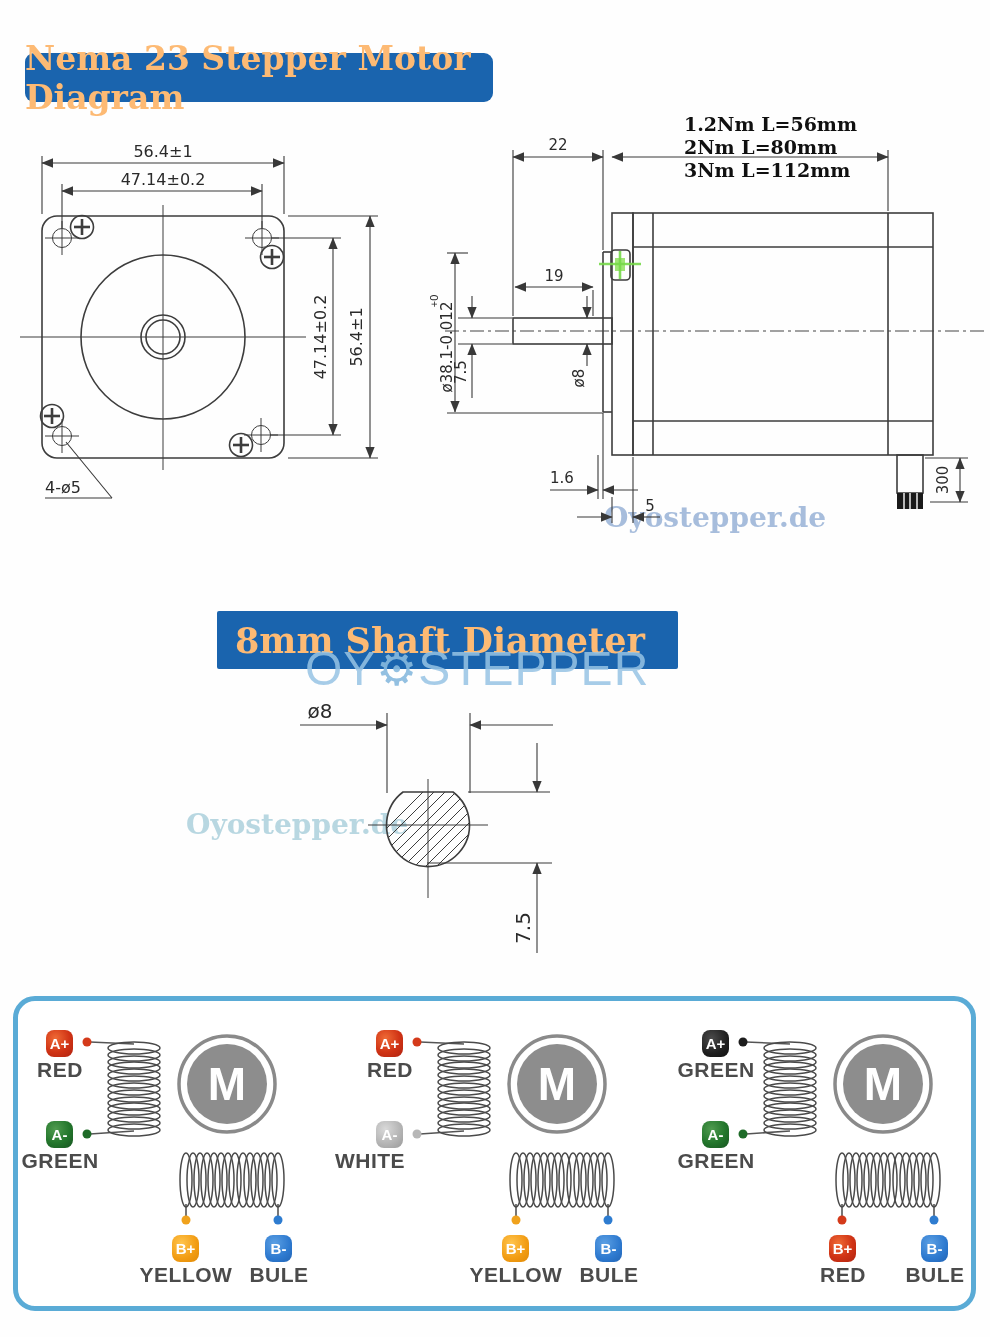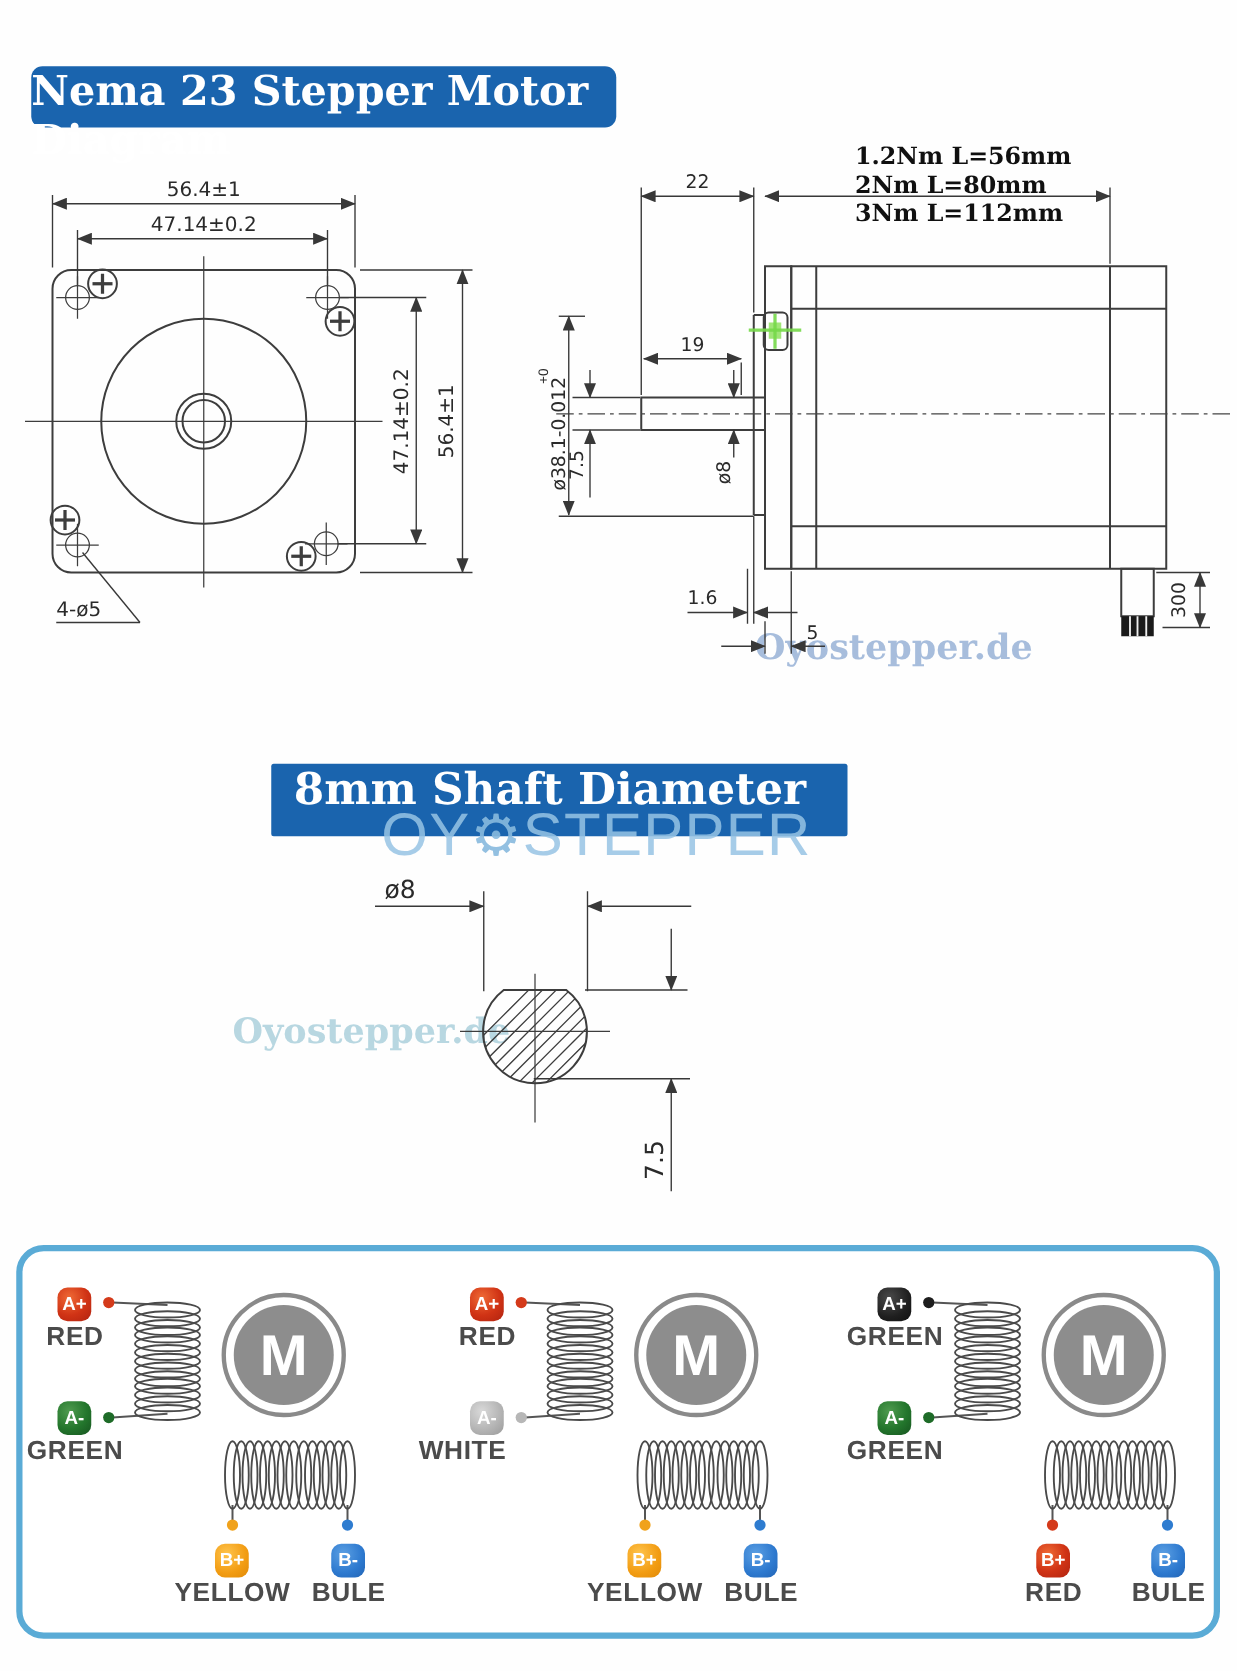--- a/index.html
+++ b/index.html
@@ -1,21 +1,21 @@
 <!DOCTYPE html>
 <html><head>
 <meta charset="utf-8">
 <style>
   html,body{margin:0;padding:0;background:#ffffff;}
   #stage{position:relative;width:990px;height:1337px;background:#fefefe;overflow:hidden;
          font-family:"Liberation Sans",sans-serif;}
   .abs{position:absolute;}
   
-  .banner{background:#1a64ae;color:#ffffff;font-family:"DejaVu Serif",serif;font-weight:bold;
-          display:flex;align-items:flex-start;}
+  .banner{background:#1a64ae;color:#fdba74;font-family:"DejaVu Serif",serif;font-weight:bold;
+          display:flex;align-items:center;}
   #banner1{left:25px;top:53px;width:468px;height:49px;border-radius:9px;font-size:33px;justify-content:center;}
   #banner2{left:217px;top:611px;width:461px;height:58px;border-radius:2px;font-size:35px;padding-left:18px;box-sizing:border-box;}
   
   .wm-serif{font-family:"DejaVu Serif",serif;font-weight:bold;pointer-events:none;}
   #wm-logo{left:305px;top:641px;font-size:48px;font-weight:normal;color:rgba(150,195,228,0.85);
            letter-spacing:1px;z-index:3;pointer-events:none;}
   #wm-logo .gear{font-size:0.95em;color:rgba(135,185,222,0.9);}
   #wm-side{left:604px;top:501px;font-size:28px;color:rgba(152,178,214,0.85);z-index:2;}
   #wm-shaft{left:186px;top:808px;font-size:28px;color:rgba(176,211,222,0.9);z-index:2;}
   

